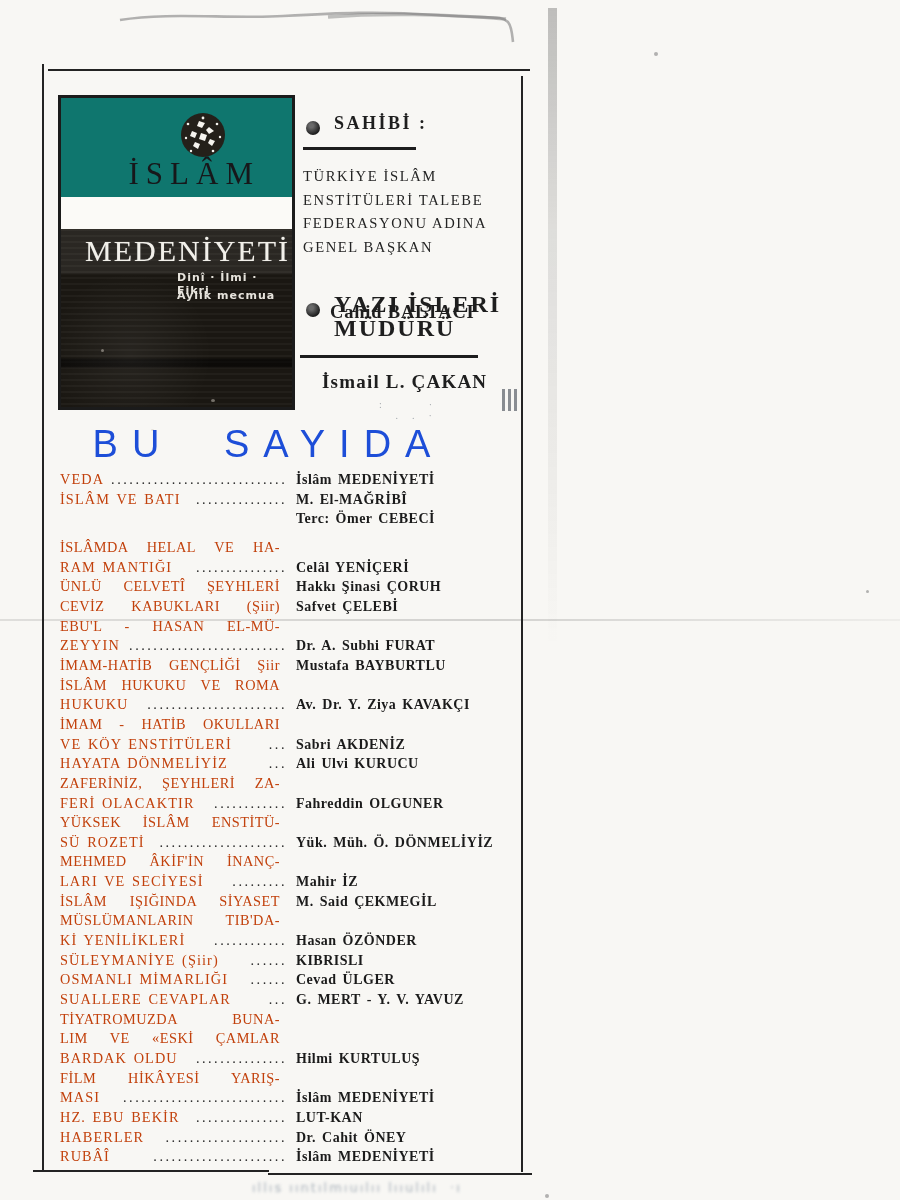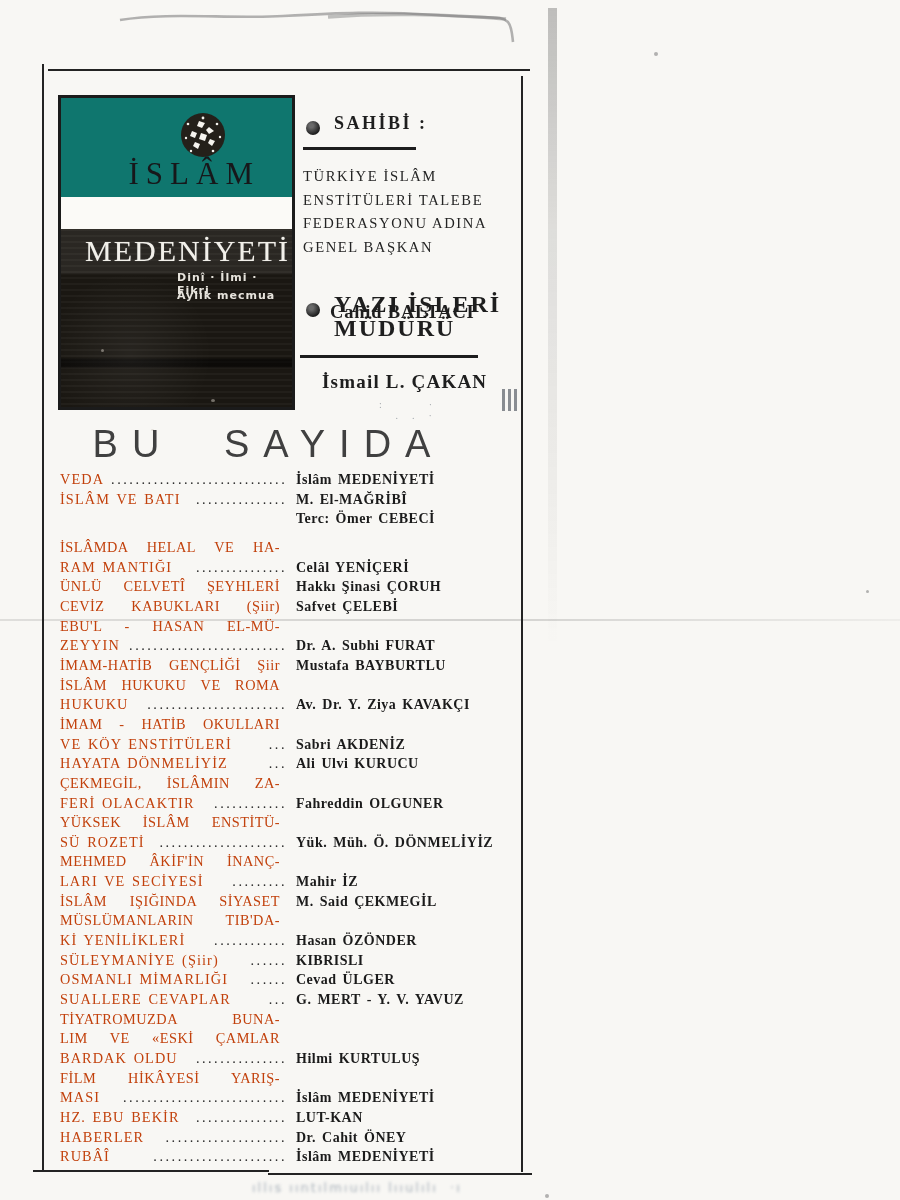--- a/index.html
+++ b/index.html
@@ -50,21 +50,21 @@
   .owner-label{position:absolute;left:334px;top:113px;font-size:18px;font-weight:bold;letter-spacing:2.5px;font-family:Liberation Serif, serif;}
   .rule{position:absolute;height:3px;background:#1d1d1d;}
   .owner-org{position:absolute;left:303px;top:165px;font-size:14.6px;font-weight:normal;
     letter-spacing:1.6px;line-height:23.5px;color:#242424;}
   .owner-name{position:absolute;left:330px;top:258px;width:190px;font-size:18.5px;font-weight:bold;letter-spacing:.8px;margin-top:44px;}
   .editor-label{position:absolute;left:334px;top:293px;font-size:24px;font-weight:bold;
     letter-spacing:2px;line-height:23.5px;}
   .editor-name{position:absolute;left:322px;top:371px;font-size:19px;font-weight:bold;letter-spacing:1.2px;}
   
   .toc-heading{position:absolute;left:42px;top:423px;width:453px;text-align:center;
-    font-family:"Liberation Sans","DejaVu Sans",sans-serif;font-size:38px;color:#404040;
+    font-family:"Liberation Sans","DejaVu Sans",sans-serif;font-size:38px;color:#1d4ed8;
     letter-spacing:14px;word-spacing:26px;white-space:nowrap;}
   .toc{position:absolute;left:60px;top:470px;width:458px;font-size:14.3px;line-height:19.65px;}
   .row{display:flex;align-items:baseline;}
   .row.gap{margin-top:9px;}
   .tcell{width:227px;flex:none;display:flex;align-items:baseline;}
   .tt{white-space:nowrap;letter-spacing:1.1px;word-spacing:2px;color:#c2410c;}
   .ld{flex:1 1 auto;overflow:hidden;white-space:nowrap;text-align:right;margin-left:7px;
     letter-spacing:2.5px;color:#2c2c2c;}
   .row.spread .tcell{display:block;text-align:justify;text-align-last:justify;}
   .row.spread .tt{white-space:normal;letter-spacing:.5px;}
@@ -243,21 +243,21 @@
 
   <div class="row">
     <span class="tcell">
           <span class="tt">HAYATA DÖNMELİYİZ</span>
           <span class="ld">...</span>
         </span>
     <span class="au">Ali Ulvi KURUCU</span>
   </div>
 
   <div class="row spread">
-    <span class="tcell"><span class="tt">ÇEKMEGİL, İSLÂMIN ZA-</span><span class="ld"></span></span>
+    <span class="tcell"><span class="tt">ZAFERİNİZ, ŞEYHLERİ ZA-</span><span class="ld"></span></span>
     <span class="au"></span>
   </div>
 
   <div class="row">
     <span class="tcell">
           <span class="tt">FERİ OLACAKTIR</span>
           <span class="ld">............</span>
         </span>
     <span class="au">Fahreddin OLGUNER</span>
   </div>

